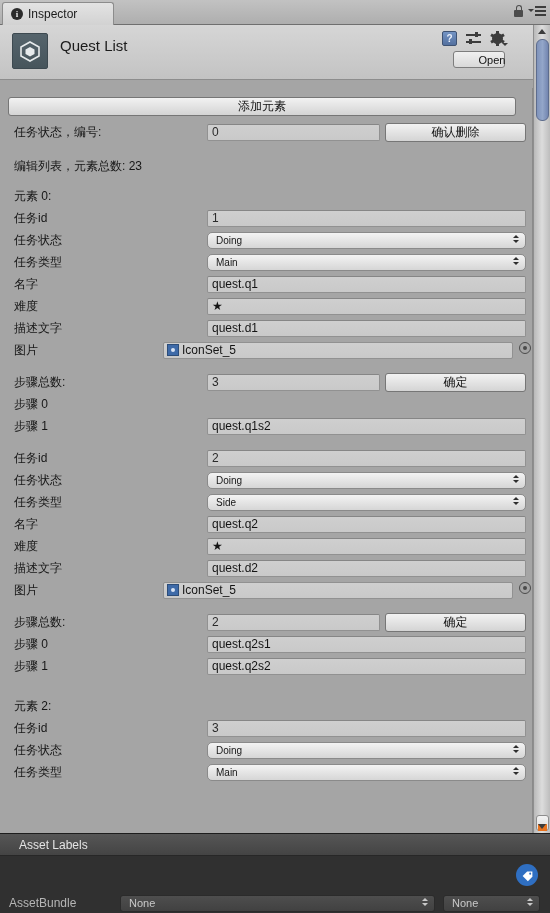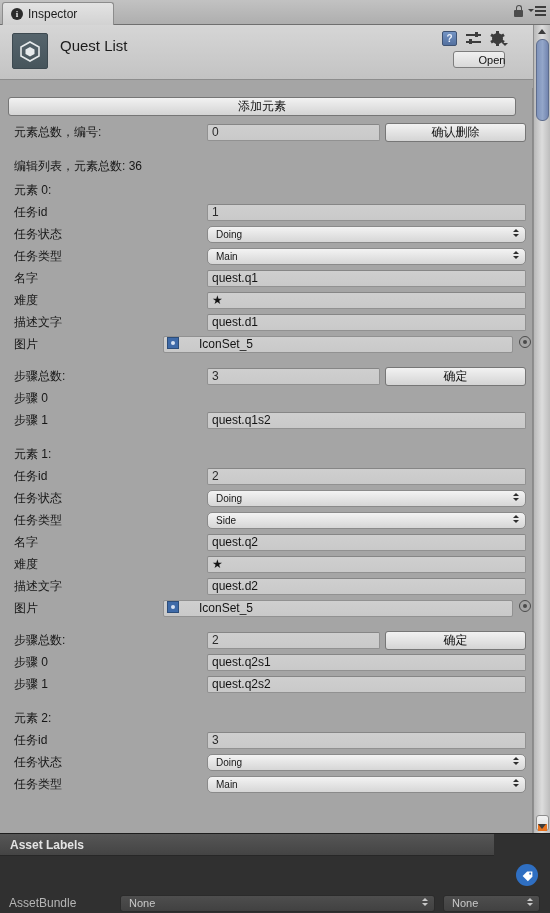--- a/index.html
+++ b/index.html
@@ -129,35 +129,35 @@
     position:absolute;right:6px;top:2px;display:flex;flex-direction:column;gap:2px;align-items:center;
   }
   .dd .arrows u{display:block;width:0;height:0;border-left:3px solid transparent;border-right:3px solid transparent;}
   .dd .arrows u.up{border-bottom:3px solid #2d2d2d;}
   .dd .arrows u.dn{border-top:3px solid #2d2d2d;}
 
   .objfld{
     position:absolute; left:155px; width:350px; height:17px;
     background:linear-gradient(#cfcfcf,#c9c9c9);
     border:1px solid #919191;border-radius:2px;
-    display:flex;align-items:flex-start;padding-left:3px;gap:20px;
+    display:flex;align-items:center;padding-left:3px;gap:3px;
     font-size:12px;color:#141414;
   }
   .tex-ico{
     width:12px;height:12px;background:#3e6aa8;border:1px solid #2c4d7a;
     display:flex;align-items:center;justify-content:center;
   }
   .tex-ico b{display:block;width:4px;height:4px;background:#d7e2f2;border-radius:50%;}
   .objpick{
     position:absolute; left:511px; top:3px; width:12px;height:12px;border-radius:50%;
     border:1px solid #4b4b4b;display:flex;align-items:center;justify-content:center;
   }
   .objpick b{display:block;width:4px;height:4px;background:#4b4b4b;border-radius:50%;}
 
-  .grouphdr{ position:relative; height:24px; }
+  .grouphdr{ position:relative; height:24px;margin-top:6px; }
   .grouphdr .lbl{ position:absolute;left:6px;top:5px;font-size:12px;color:#161616; }
   .spacer{ height:10px; }
 
   
   .vscroll{
     position:absolute; right:0; top:25px; width:17px; height:808px;
     background:linear-gradient(90deg,#b9b9b9,#dcdcdc,#bdbdbd);
     border-left:1px solid #8e8e8e;
   }
   .vscroll .arw{position:absolute;left:4px;width:0;height:0;
@@ -174,25 +174,25 @@
     background:linear-gradient(#f2f2f2,#dcdcdc);border:1px solid #8d8d8d;border-radius:3px;
   }
   .orange b{position:absolute;left:1px;bottom:-1px;width:9px;height:7px;background:#e8721d;}
 
   
   .footer{
     position:absolute;left:0;top:833px;width:550px;height:80px;
     background:#303030; border-top:1px solid #1d1d1d;
   }
   .al-hdr{
-    position:absolute;left:0;top:0;width:494px;height:22px;
+    position:absolute;left:0;top:0;width:550px;height:22px;
     background:linear-gradient(#565656,#444444);
     border-bottom:1px solid #272727;
-    display:flex;align-items:center;padding-left:10px;
-    font-size:12px;font-weight:bold;color:#e4e4e4;
+    display:flex;align-items:center;padding-left:19px;
+    font-size:12px;font-weight:normal;color:#e4e4e4;
   }
   .al-body{position:absolute;left:0;top:22px;width:550px;height:36px;background:#303030;}
   .tag-btn{
     position:absolute;right:12px;top:8px;width:22px;height:22px;border-radius:50%;
     background:#2f6fc2;display:flex;align-items:center;justify-content:center;
   }
   .tag-btn svg{display:block;}
   .ab-row{position:absolute;left:0;top:58px;width:550px;height:22px;display:flex;align-items:center;}
   .ab-lbl{position:absolute;left:9px;font-size:12px;color:#b6b6b6;}
   .ab-dd{
@@ -261,27 +261,27 @@
     </div>
     <div class="openbtn">Open</div>
   </div>
 
   <div class="panel">
     <div class="inner" id="inner">
 
       <div class="btn-wide">添加元素</div>
 
       <div class="row" style="margin-top:5px">
-        <span class="lbl">元素总数，编号:</span>
+        <span class="lbl">任务状态，编号:</span>
         <span class="fld short num">0</span>
         <span class="btn-right">确认删除</span>
       </div>
 
       <div class="row" style="margin-top:12px">
-        <span class="lbl">编辑列表，元素总数: 36</span>
+        <span class="lbl">编辑列表，元素总数: 23</span>
       </div>
 
       <div id="elements-host">
           <div class="grouphdr">
             <span class="lbl">元素 0:</span>
           </div>
           <div class="row">
             <span class="lbl">任务id</span>
             <span class="fld num">1</span>
           </div>
@@ -336,23 +336,20 @@
             <span class="btn-right">确定</span>
           </div>
           <div class="row">
             <span class="lbl">步骤 0</span>
           </div>
           <div class="row">
             <span class="lbl">步骤 1</span>
             <span class="fld">quest.q1s2</span>
           </div>
           <div class="spacer"></div>
-          <div class="grouphdr">
-            <span class="lbl">元素 1:</span>
-          </div>
           <div class="row">
             <span class="lbl">任务id</span>
             <span class="fld num">2</span>
           </div>
           <div class="row">
             <span class="lbl">任务状态</span>
             <span class="dd">
               <span>Doing</span>
               <span class="arrows">
                 <u class="up"></u>

